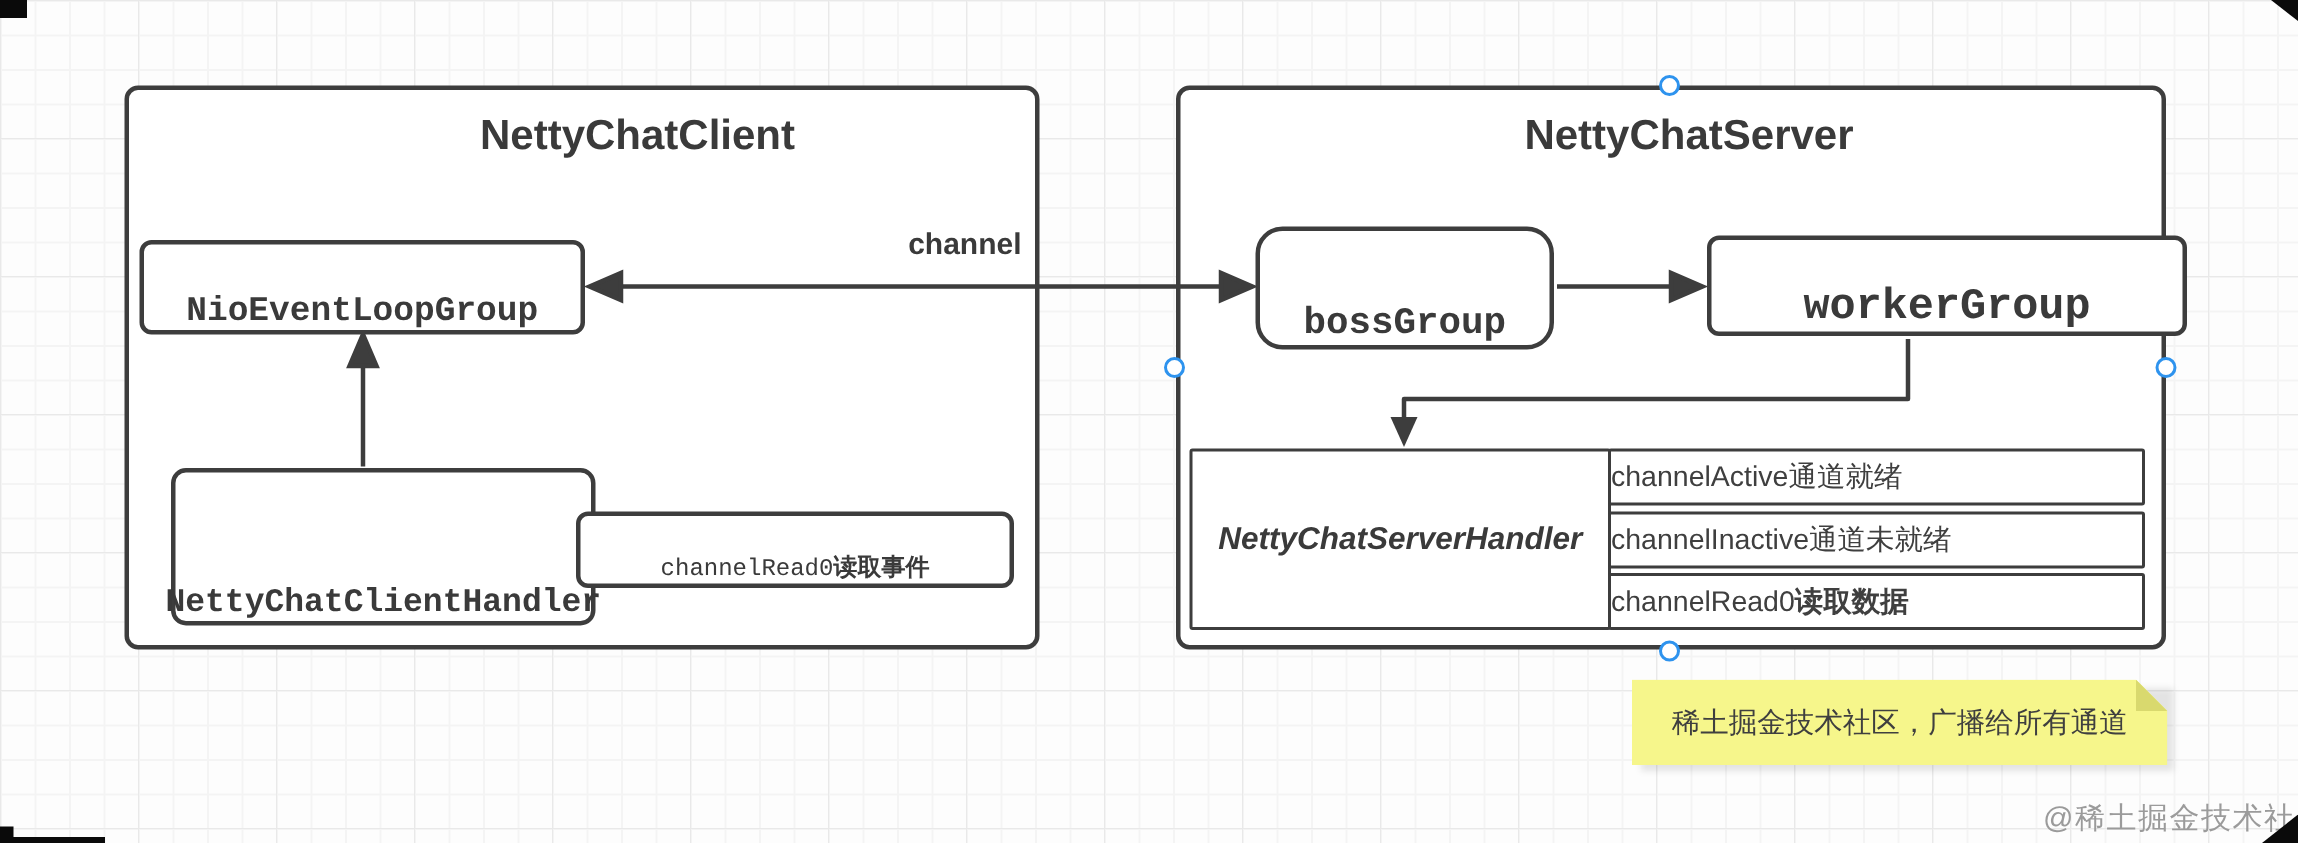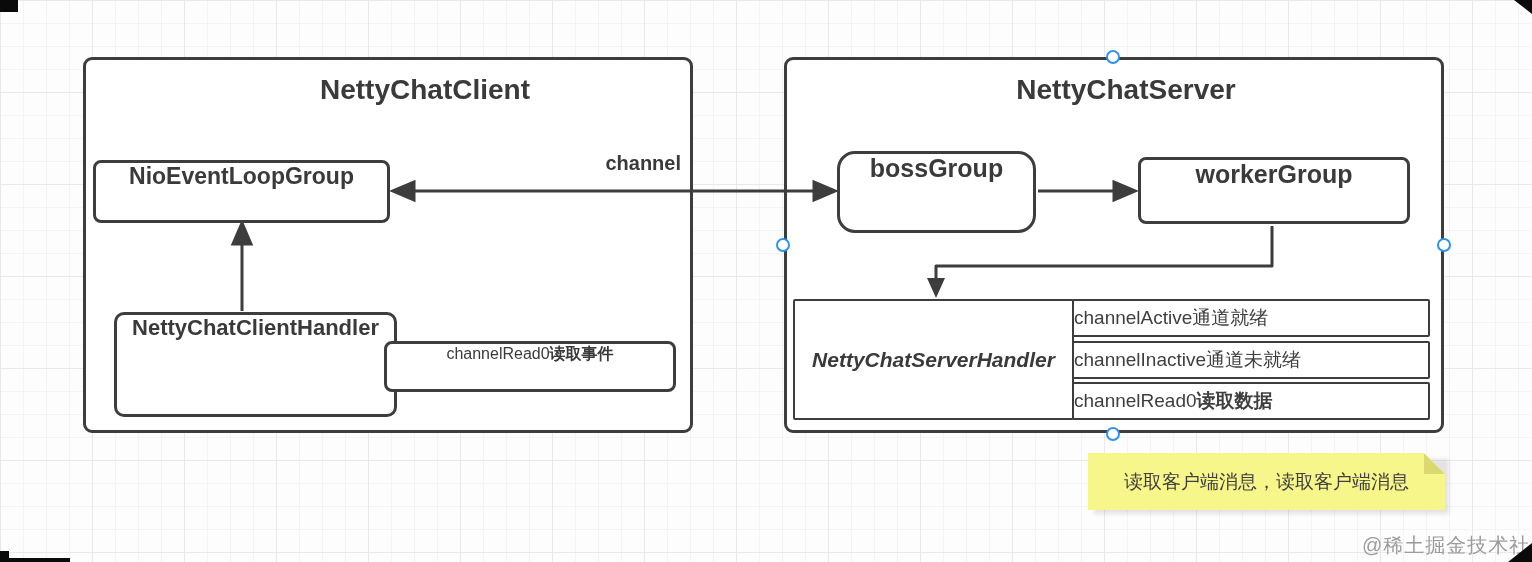--- a/index.html
+++ b/index.html
@@ -15,22 +15,23 @@
       linear-gradient(#f4f4f4 1px, transparent 1px),
       linear-gradient(90deg, #f4f4f4 1px, transparent 1px);
     background-size: 92px 92px, 92px 92px, 23px 23px, 23px 23px;
   }
   .shape {
     position: absolute;
     background: #ffffff;
     border: 3px solid #3d3d3d;
     border-radius: 8px;
     box-sizing: border-box;
-    display: flex; align-items: flex-start; justify-content: center;
+    display: flex; align-items: flex-end; justify-content: center;
     color: #3a3a3a;
+    font-family: Liberation Mono, monospace;
   }
   .big-box { border-radius: 9px; }
   .box-title {
     position: absolute; left: 0; right: 0; text-align: center;
     font-size: 28px; font-weight: bold; color: #3a3a3a;
   }
   .bold-label { font-weight: bold; }
   .connector-layer { position: absolute; left:0; top:0; z-index: 5; pointer-events: none; }
   .inner { z-index: 6; }
   .lbl-channel {
@@ -126,21 +127,21 @@
   <div class="shape inner" style="left:384px; top:341px; width:292px; height:51px; font-size:16px; border-width:3px;">
     <span><span>channelRead0</span><span class="bold-label">读取事件</span></span>
   </div>
 
   <div class="lbl-channel" style="left:561px; top:152px;">channel</div>
 
   <div class="shape inner" style="left:837px; top:151px; width:199px; height:82px; font-size:25px;border-radius:18px;">
     <span class="bold-label">bossGroup</span>
   </div>
 
-  <div class="shape inner" style="left:1138px; top:157px; width:272px; height:67px; font-size:25px;">
+  <div class="shape inner" style="left:1138px; top:157px; width:320px; height:67px; font-size:29px;">
     <span class="bold-label">workerGroup</span>
   </div>
 
   <div class="table-cell" style="left:793px; top:299px; width:281px; height:121px; font-size:21px;">
     <span class="bold-label">NettyChatServerHandler</span>
   </div>
 
   <div class="rows-col" style="left:1072px; top:299px; width:358px; height:121px;">
     <div class="t-row">
       <span>channelActive通道就绪</span>
@@ -148,21 +149,21 @@
     <div class="t-row">
       <span>channelInactive通道未就绪</span>
     </div>
     <div class="t-row">
       <span><span>channelRead0</span><span class="bold-label">读取数据</span></span>
     </div>
   </div>
 
   <div class="note-shadow" style="left:1094px; top:459px; width:355px; height:55px;"></div>
   <div class="note" style="left:1088px; top:453px; width:357px; height:57px;">
-    <span>读取客户端消息，读取客户端消息</span>
+    <span>稀土掘金技术社区，广播给所有通道</span>
     <div class="note-fold"></div>
   </div>
 
   <div class="handle" style="left:1106px; top:50px;"></div>
   <div class="handle" style="left:776px;  top:238px;"></div>
   <div class="handle" style="left:1437px; top:238px;"></div>
   <div class="handle" style="left:1106px; top:427px;"></div>
 
   <div class="watermark" style="left:1362px; top:532px;">@稀土掘金技术社区</div>
 

